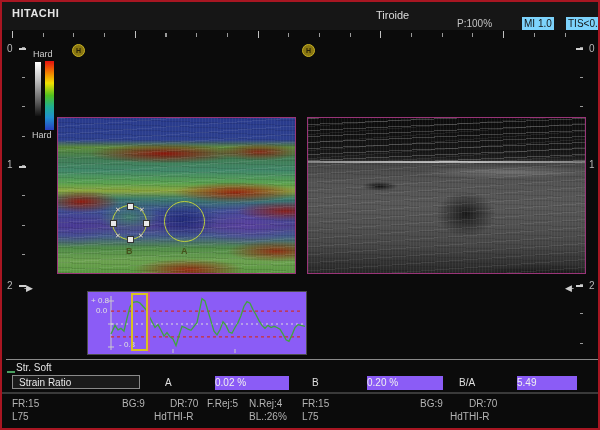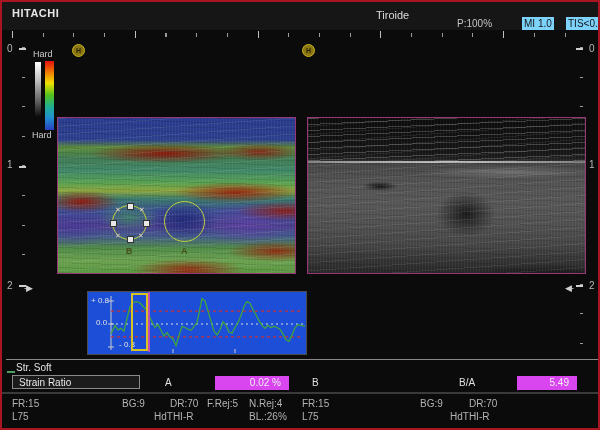--- a/index.html
+++ b/index.html
@@ -75,35 +75,35 @@
     background:linear-gradient(90deg,rgba(220,220,220,.5),rgba(230,230,230,.8),rgba(210,210,210,.45));}
   
   .roi{position:absolute;border-radius:50%;border:1.5px solid var(--roi,#bfd23c);box-sizing:border-box;}
   .roi-b{left:54px;top:87px;width:35px;height:35px;}
   .roi-a{left:106px;top:83px;width:41px;height:41px;}
   .h-sq{position:absolute;width:5px;height:5px;background:#e8e8e8;border:1px solid #333;}
   .h-x{position:absolute;color:#f0f0f0;font-size:7px;font-weight:bold;line-height:7px;text-shadow:0 0 1px #000;}
   .roi-label{position:absolute;font-size:9px;font-weight:bold;color:#44511b;}
   
   .graph{position:absolute;left:85px;top:289px;width:218px;height:62px;
-    background:#1d4ed8;border:1px solid #4c4c4c;box-sizing:content-box;}
+    background:#8b5cf6;border:1px solid #4c4c4c;box-sizing:content-box;}
   .g-ylab{position:absolute;font-size:8px;color:#e0e0e0;letter-spacing:0;}
   .frame-marker{position:absolute;left:43px;top:1px;width:17px;height:58px;
     border:2px solid var(--marker-yellow,#d8c320);box-sizing:border-box;}
   .frame-cursor{position:absolute;left:60px;top:0;width:2px;height:60px;background:var(--marker-magenta,#c050b8);}
   
   .divider-top{position:absolute;left:4px;top:357px;width:592px;height:1px;background:#8a8a8a;}
   .divider-bottom{position:absolute;left:0;top:390px;width:600px;height:2px;background:#3a3a3a;}
   .measure-dash{position:absolute;left:5px;top:369px;width:8px;height:2px;background:#49a060;}
   .tbl-header{position:absolute;left:14px;top:360px;font-size:10px;color:#e2e2e2;}
   .tbl-rowlabel{position:absolute;left:10px;top:373px;width:128px;height:14px;line-height:14px;
     background:#1b1b1b;border:1px solid #8a8a8a;font-size:10px;color:#e8e8e8;padding-left:6px;box-sizing:border-box;}
   .tbl-key{position:absolute;top:375px;font-size:10px;color:#e0e0e0;}
-  .tbl-val{position:absolute;top:374px;height:14px;line-height:14px;background:#d946ef;
-    font-size:10px;color:#f0f0f0;text-align:right;padding-right:8px;box-sizing:border-box;}
+  .tbl-val{position:absolute;top:374px;height:14px;line-height:14px;background:#8b5cf6;
+    font-size:10px;color:#f0f0f0;text-align:left;padding-right:8px;box-sizing:border-box;}
   
   .st{position:absolute;font-size:10px;color:#b4b4b4;white-space:nowrap;}
 </style>
 </head>
 <body>
 
 <div class="screen">
 
   <div class="header">
     <span class="brand">HITACHI</span>
@@ -158,21 +158,21 @@
 
   <div class="img-panel img-right">
     <div class="layer bmode-base"></div>
     <div class="bmode-streaks"></div>
     <div class="bmode-fascia"></div>
     <div class="layer speckle"></div>
   </div>
 
   <div class="graph">
     <span class="g-ylab" style="left:3px;top:4px;">+ 0.8</span>
-    <span class="g-ylab" style="left:8px;top:26px;text-align:center;">0.0</span>
+    <span class="g-ylab" style="left:8px;top:14px;text-align:center;">0.0</span>
     <span class="g-ylab" style="left:3px;top:48px;margin-left:28px;">- 0.8</span>
     <svg width="218" height="62" style="position:absolute;left:0;top:0;">
       <line x1="23" y1="4" x2="23" y2="58" stroke="#cccccc" stroke-width="1"></line>
       <line x1="20" y1="9" x2="26" y2="9" stroke="#cccccc" stroke-width="1"></line>
       <line x1="20" y1="32" x2="26" y2="32" stroke="#cccccc" stroke-width="1"></line>
       <line x1="20" y1="55" x2="26" y2="55" stroke="#cccccc" stroke-width="1"></line>
       <line x1="23" y1="32" x2="215" y2="32" stroke="#dddddd" stroke-width="1" stroke-dasharray="2,3"></line>
       <line id="thr-up" x1="23" y1="19.0625" x2="215" y2="19.0625" stroke="var(--thresh-red,#cc3030)" stroke-width="1.2" stroke-dasharray="3,3"></line>
       <line id="thr-dn" x1="23" y1="44.9375" x2="215" y2="44.9375" stroke="var(--thresh-red,#cc3030)" stroke-width="1.2" stroke-dasharray="3,3"></line>
       <line x1="85" y1="57" x2="85" y2="61" stroke="#cccccc" stroke-width="1"></line>
@@ -183,20 +183,21 @@
     <div class="frame-cursor"></div>
   </div>
 
   <div class="divider-top"></div>
   <div class="measure-dash"></div>
   <span class="tbl-header">Str. Soft</span>
   <div class="tbl-rowlabel">Strain Ratio</div>
   <span class="tbl-key" style="left:163px;">A</span>
   <div class="tbl-val" style="left:213px;width:74px;">0.02 %</div>
   <span class="tbl-key" style="left:310px;">B</span>
+  <div class="tbl-val" style="left:365px;width:76px;">0.20 %</div>
   <span class="tbl-key" style="left:457px;">B/A</span>
   <div class="tbl-val" style="left:515px;width:60px;">5.49</div>
   <div class="divider-bottom"></div>
 
   <span class="st" style="left:10px;top:396px;">FR:15</span>
   <span class="st" style="left:120px;top:396px;">BG:9</span>
   <span class="st" style="left:168px;top:396px;">DR:70</span>
   <span class="st" style="left:205px;top:396px;">F.Rej:5</span>
   <span class="st" style="left:247px;top:396px;">N.Rej:4</span>
   <span class="st" style="left:300px;top:396px;">FR:15</span>

